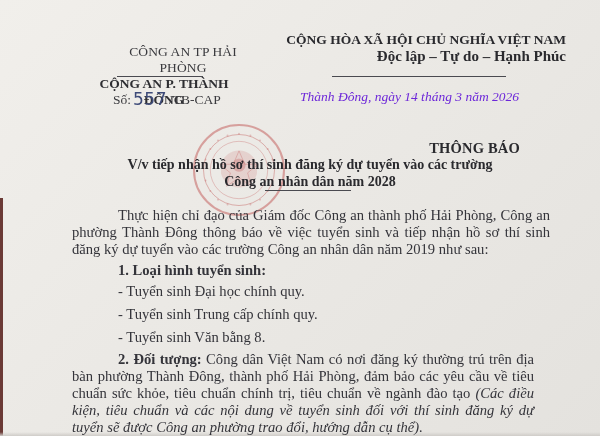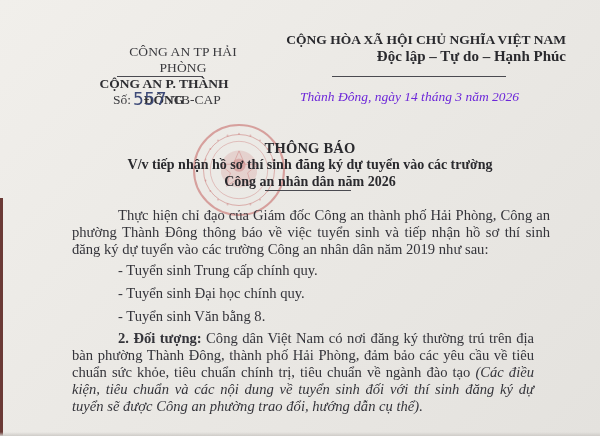--- a/index.html
+++ b/index.html
@@ -148,20 +148,21 @@
     left: 100px; top: 140px;
     width: 420px;
     text-align: center;
   }
   .title {
     font-size: 14.5px;
     font-weight: bold;
     line-height: 16px;
     color: #2a2a2e;
     letter-spacing: 0.2px;
+    text-align: right;
   }
   .subject {
     font-size: 14px;
     font-weight: bold;
     line-height: 17px;
     color: #2a2a2e;
   }
   .subject-underline {
     position: absolute;
     left: 265px; top: 190px;
@@ -248,23 +249,24 @@
         <circle cx="68" cy="77" r="1"></circle>
       <circle cx="76" cy="68" r="1"></circle>
         <circle cx="81" cy="57" r="1"></circle>
     </g>
   </svg>
 </div>
 
 <div class="title-block">
   <div class="title">THÔNG BÁO</div>
   <div class="subject">V/v tiếp nhận hồ sơ thí sinh đăng ký dự tuyển vào các trường</div>
-  <div class="subject">Công an nhân dân năm 2026</div>
+  <div class="subject">Công an nhân dân năm 2028</div>
 </div>
 <div class="subject-underline"></div>
 
 <div class="body">
   <p class="para">Thực hiện chỉ đạo của Giám đốc Công an thành phố Hải Phòng, Công an phường Thành Đông thông báo về việc tuyển sinh và tiếp nhận hồ sơ thí sinh đăng ký dự tuyển vào các trường Công an nhân dân năm 2019 như sau:</p>
+  <p class="section-head">1. Loại hình tuyển sinh:</p>
+  <p class="list-item">- Tuyển sinh Đại học chính quy.</p>
   <p class="list-item">- Tuyển sinh Trung cấp chính quy.</p>
-  <p class="list-item">- Tuyển sinh Đại học chính quy.</p>
   <p class="list-item">- Tuyển sinh Văn bằng 8.</p>
   <p class="section2"><span class="lbl">2. Đối tượng:</span><span> Công dân Việt Nam có nơi đăng ký thường trú trên địa bàn phường Thành Đông, thành phố Hải Phòng, đảm bảo các yêu cầu về tiêu chuẩn sức khỏe, tiêu chuẩn chính trị, tiêu chuẩn về ngành đào tạo </span><span class="note">(Các điều kiện, tiêu chuẩn và các nội dung về tuyển sinh đối với thí sinh đăng ký dự tuyển sẽ được Công an phường trao đổi, hướng dẫn cụ thể).</span></p>
 </div>
 
 </body></html>

